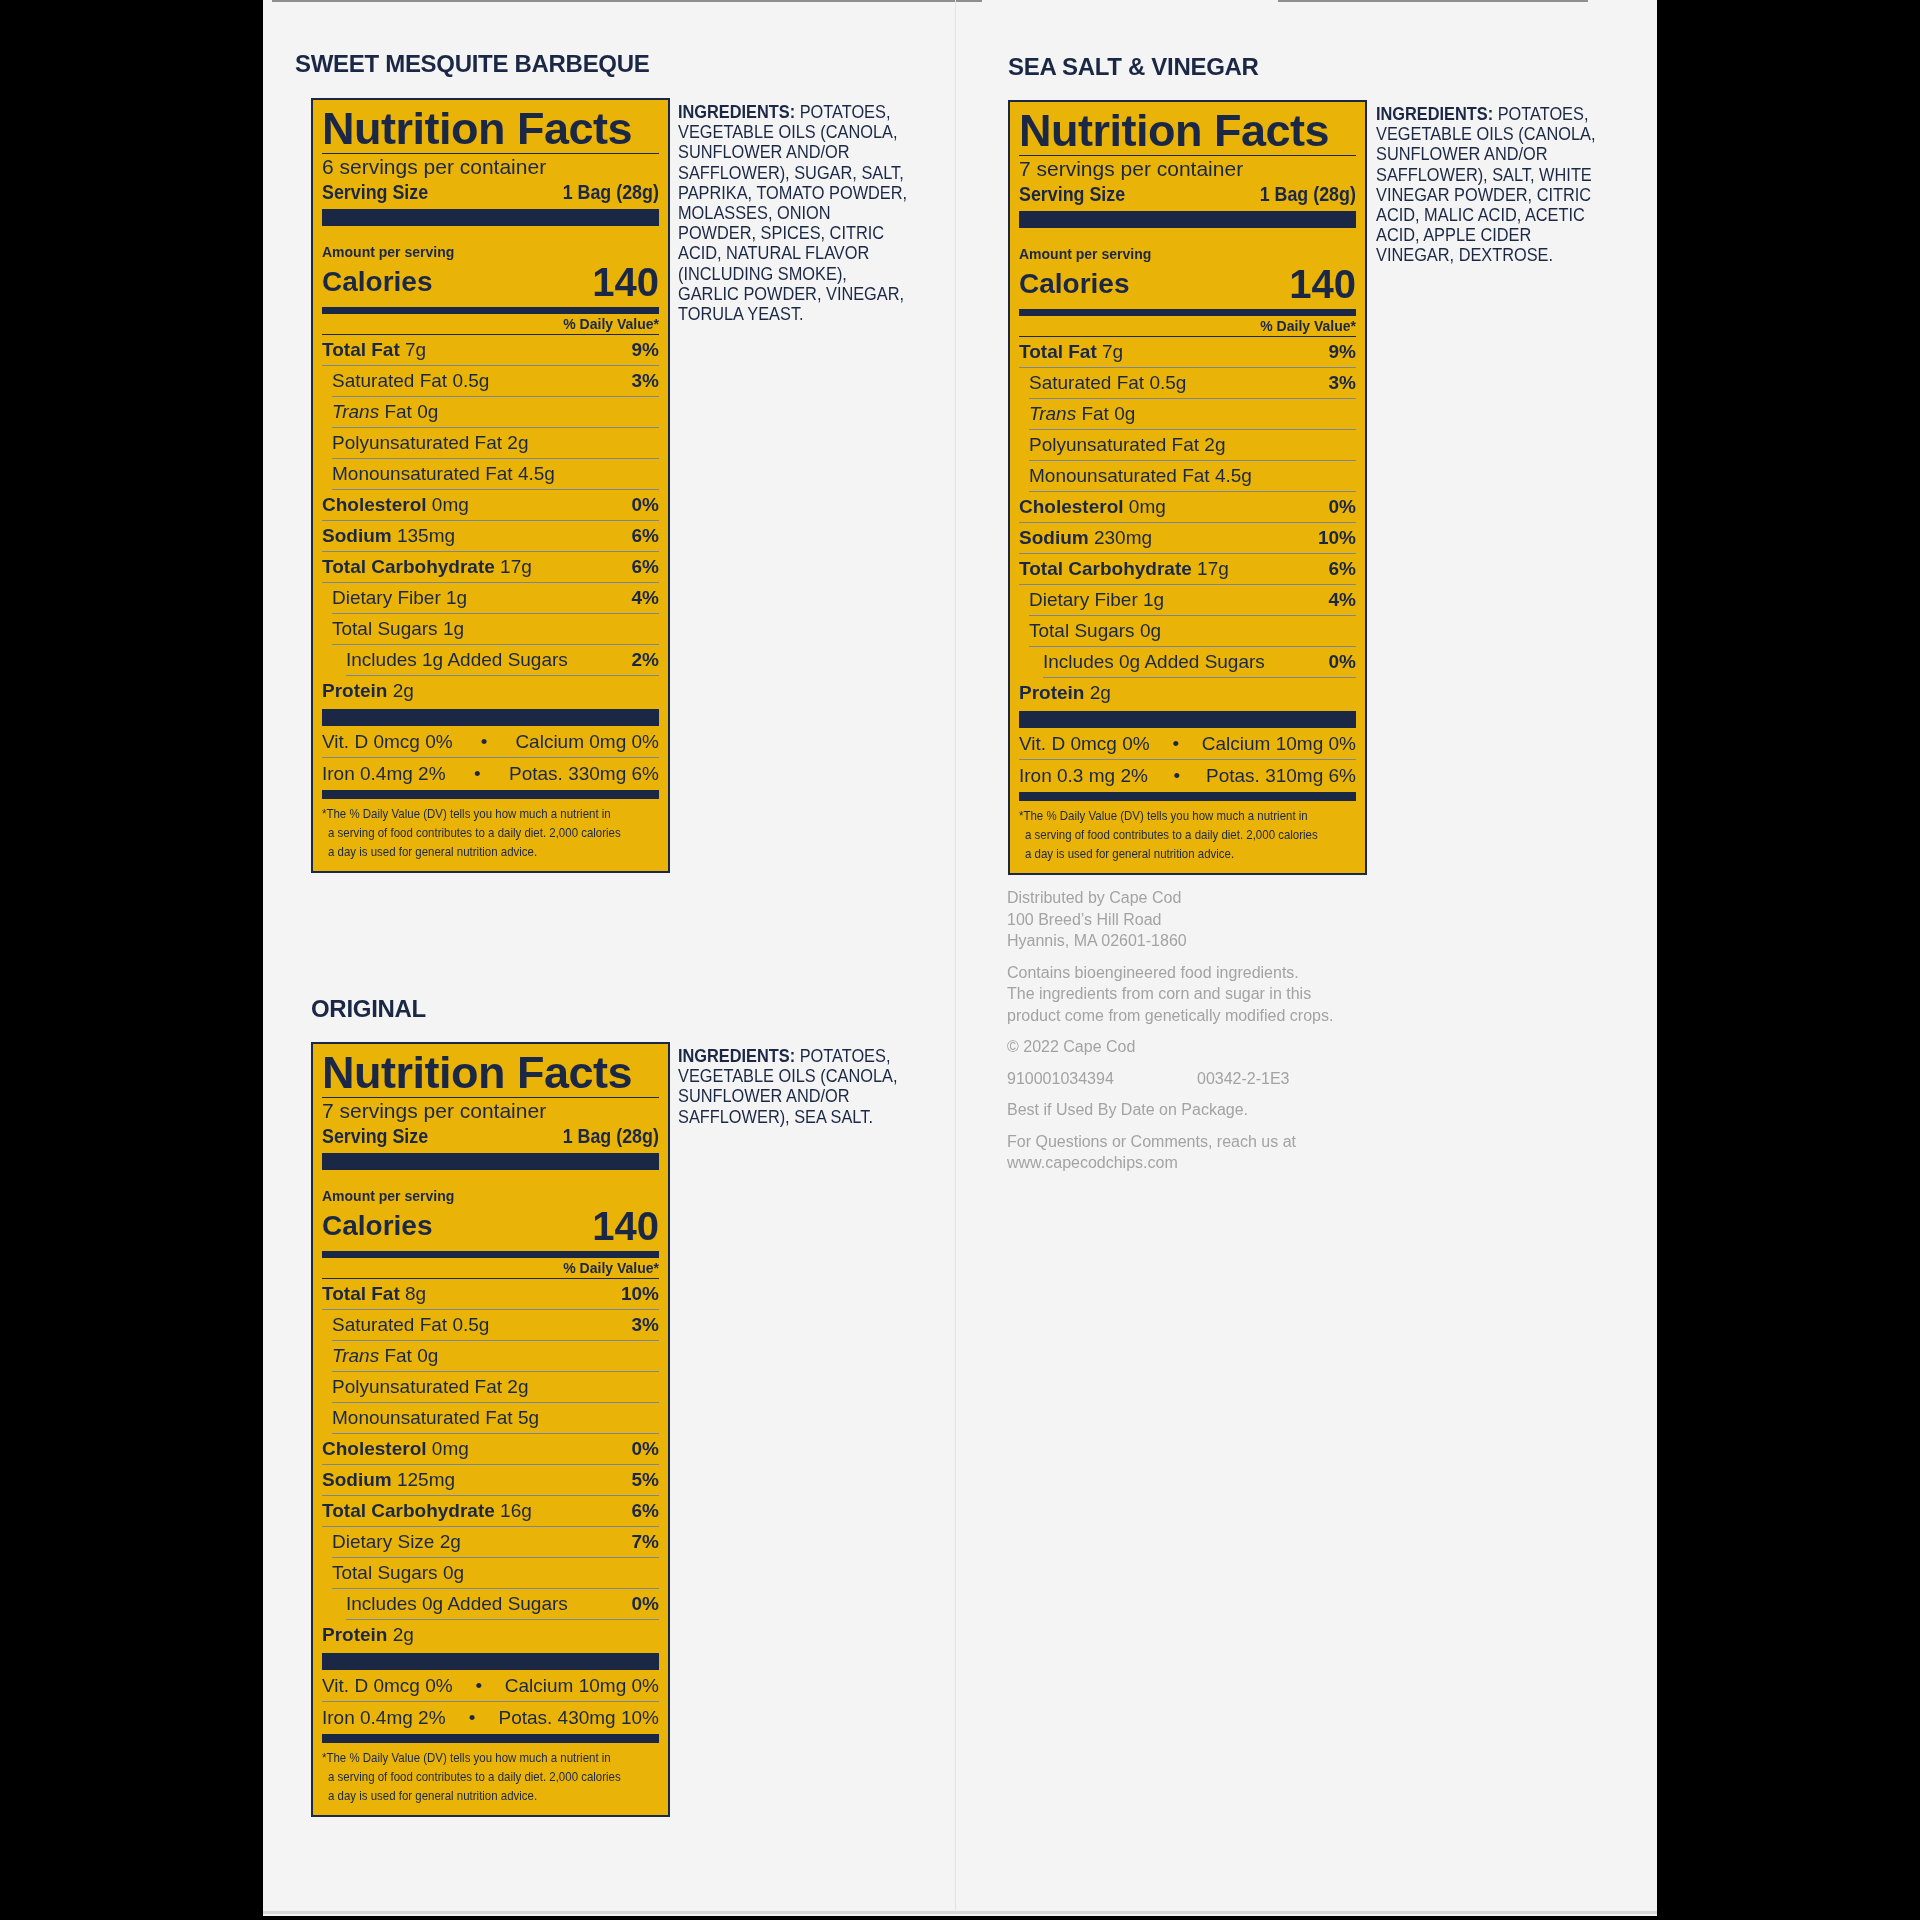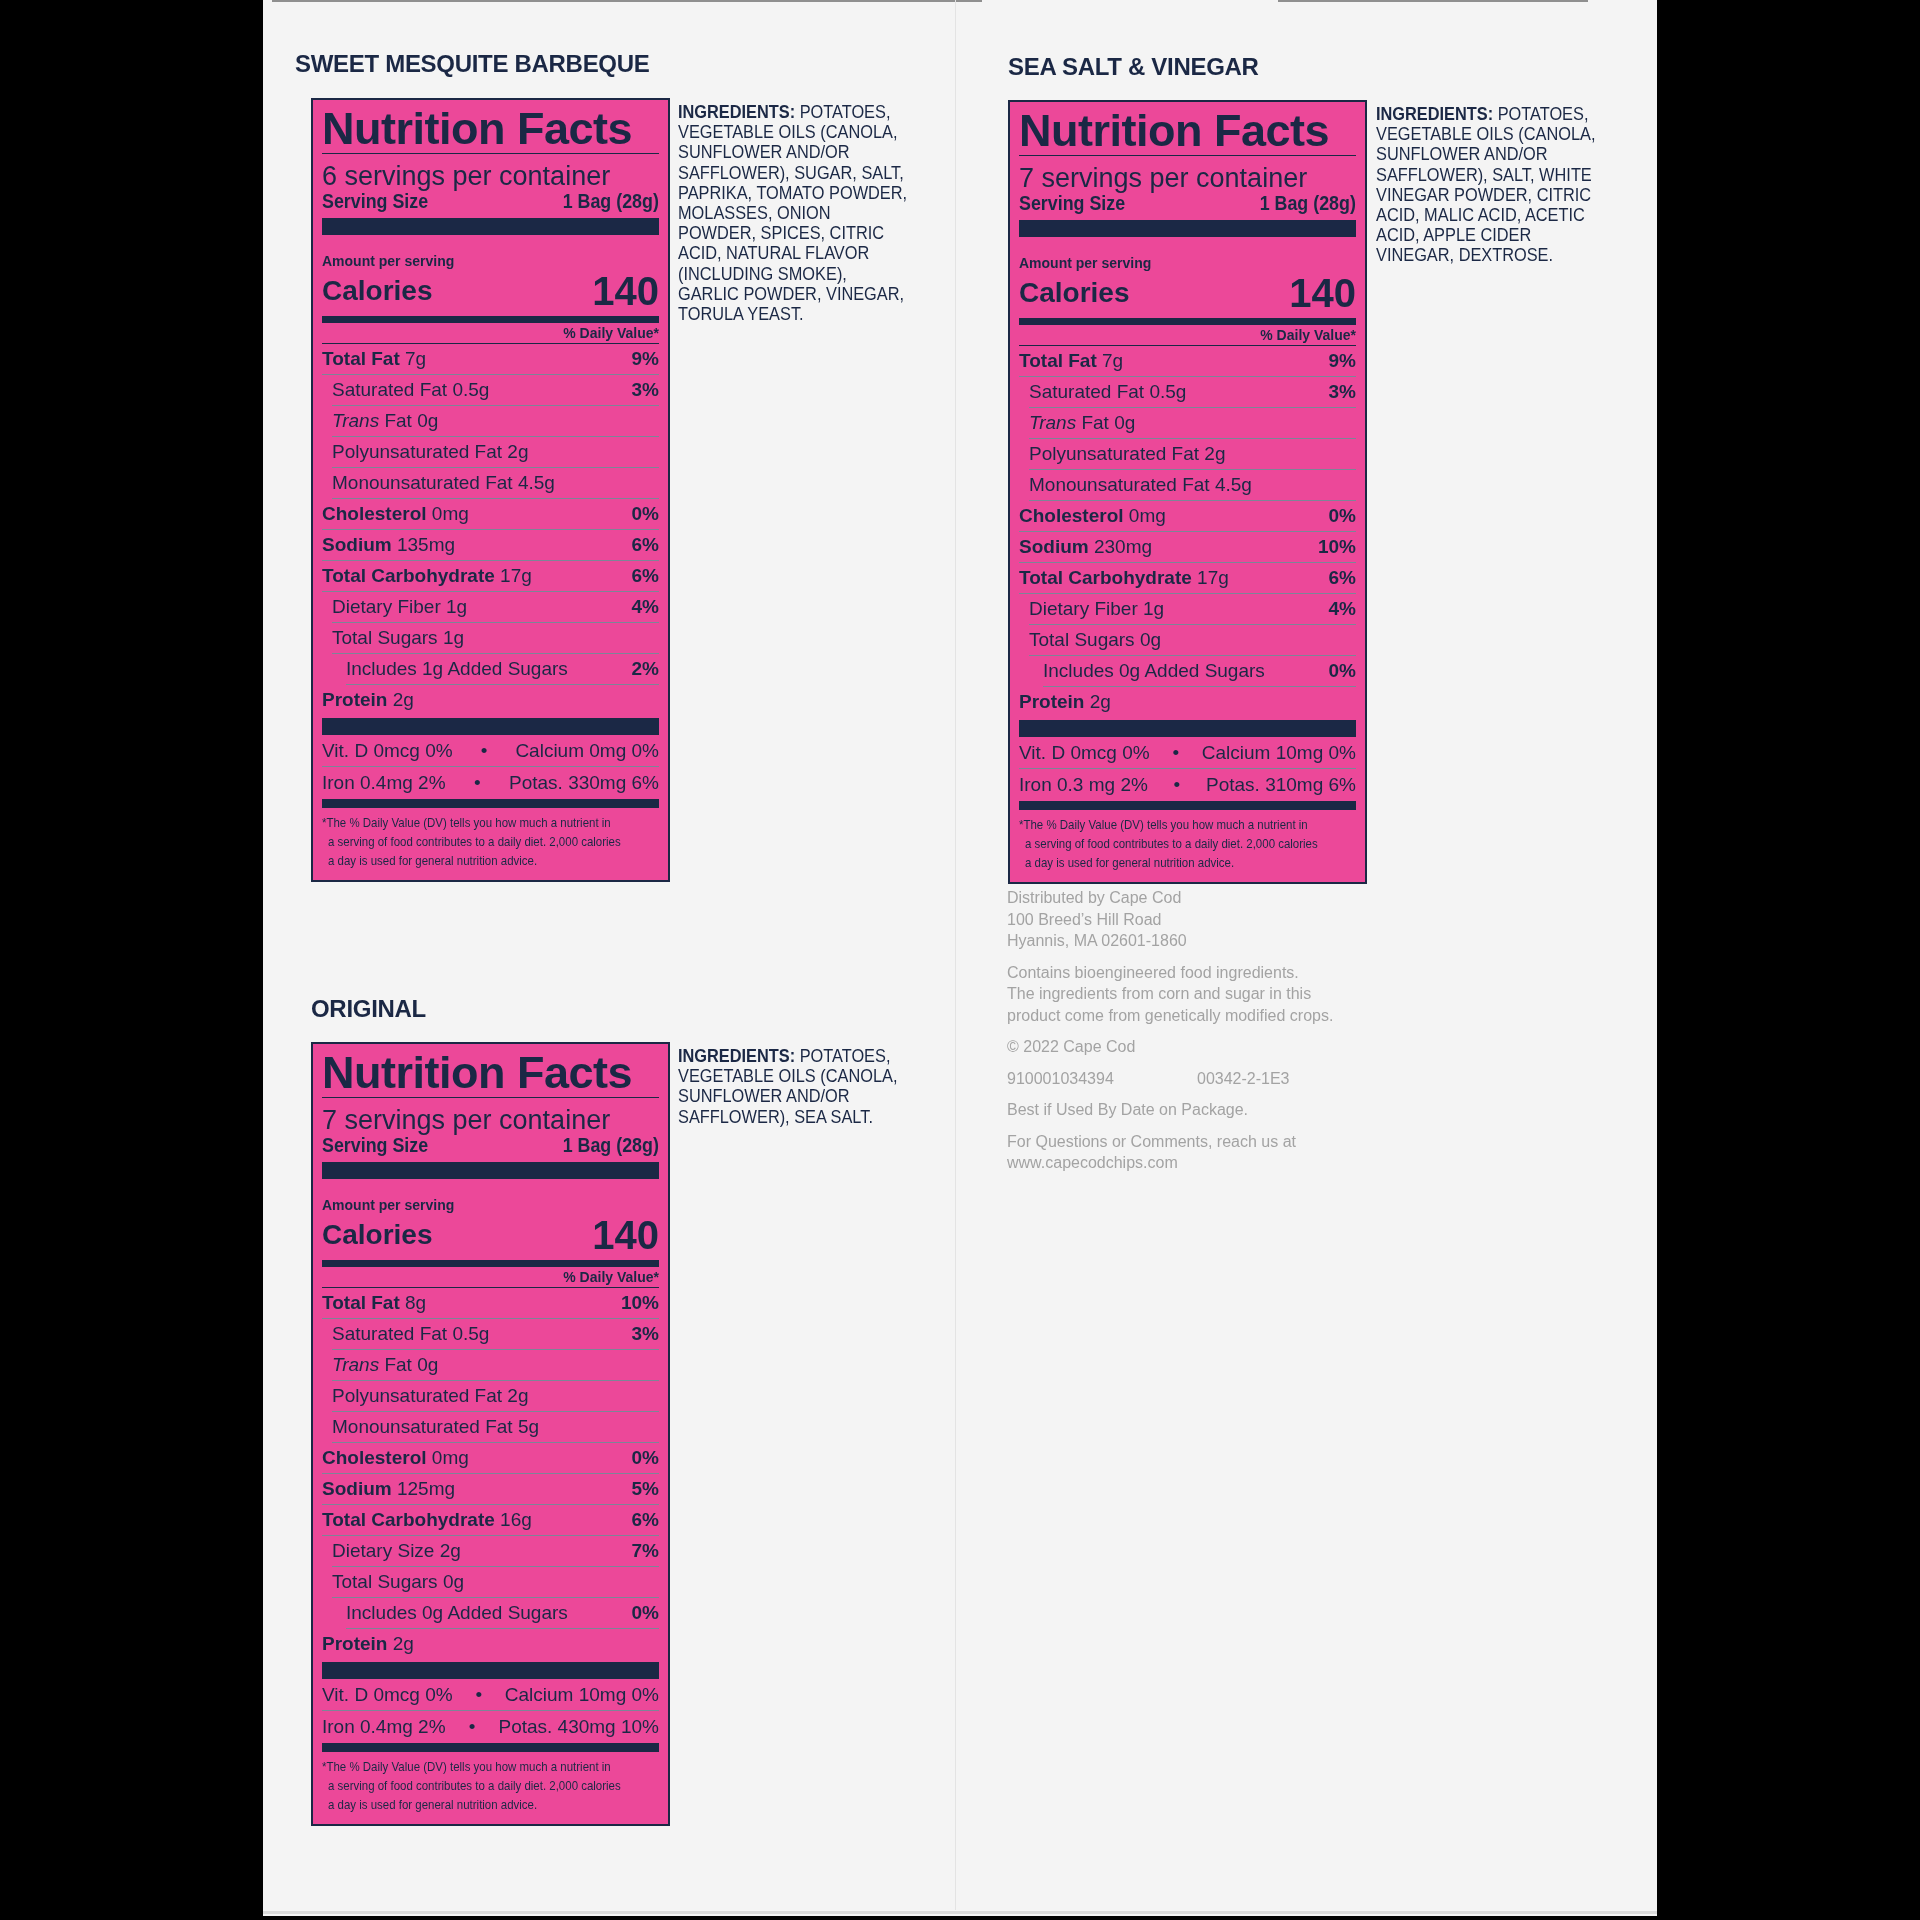--- a/index.html
+++ b/index.html
@@ -3,23 +3,23 @@
 <meta charset="utf-8">
 <style>
   html, body { margin:0; padding:0; }
   body { width:1920px; height:1920px; background:#000; position:relative; overflow:hidden; font-family:"Liberation Sans", sans-serif; color:#1b2845; }
   .panel { position:absolute; left:263px; top:0; width:1394px; height:1916px; background:#f4f4f4; }
   .topline-left { position:absolute; left:272px; top:0; width:710px; height:2px; background:#8f8f8f; }
   .topline-right { position:absolute; left:1278px; top:0; width:310px; height:2px; background:#8f8f8f; }
   .divider { position:absolute; left:955px; top:0; width:1px; height:1910px; background:#e3e3e3; }
   .bottomline { position:absolute; left:263px; top:1911px; width:1394px; height:3px; background:#dadada; }
   .flavor-title { position:absolute; font-family:"Liberation Sans", sans-serif; font-weight:bold; font-size:24px; letter-spacing:-0.3px; color:#1b2845; }
-  .nf { position:absolute; width:359px; border:2.5px solid #1b2845; background:#ec4899; box-sizing:border-box; padding:6px 9px 10px 9px; }
+  .nf { position:absolute; width:359px; border:2.5px solid #1b2845; background:#eab308; box-sizing:border-box; padding:6px 9px 10px 9px; }
   .nf-title { font-weight:bold; font-size:45px; line-height:46px; letter-spacing:-0.5px; border-bottom:1px solid #1b2845; padding-bottom:1px; white-space:nowrap; }
-  .nf-servings { font-size:27px; line-height:26px;margin-top:9px; }
+  .nf-servings { font-size:21px; line-height:26px; }
   .nf-size { display:flex; justify-content:space-between; font-weight:bold; font-size:21px; line-height:24px; transform:scaleX(0.85); transform-origin:left; width:117.6%; }
   .bar-thick { height:17px; background:#1b2845; margin-top:5px; }
   .nf-amount { font-weight:bold; font-size:14px; line-height:16px; margin-top:18px; }
   .nf-cal { display:flex; justify-content:space-between; align-items:flex-end; font-weight:bold; line-height:44px; height:44px; }
   .nf-cal .lbl { font-size:28px; }
   .nf-cal .val { font-size:40px; }
   .bar-med { height:7px; background:#1b2845; margin-top:3px; }
   .nf-dv { text-align:right; font-weight:bold; font-size:14px; line-height:20px; border-bottom:1px solid #1b2845; }
   .row { display:flex; justify-content:space-between; font-size:19px; line-height:30px; height:31px; border-bottom:1.5px solid #7d8597; box-sizing:border-box; white-space:nowrap; }
   .row.last { border-bottom:none; }

